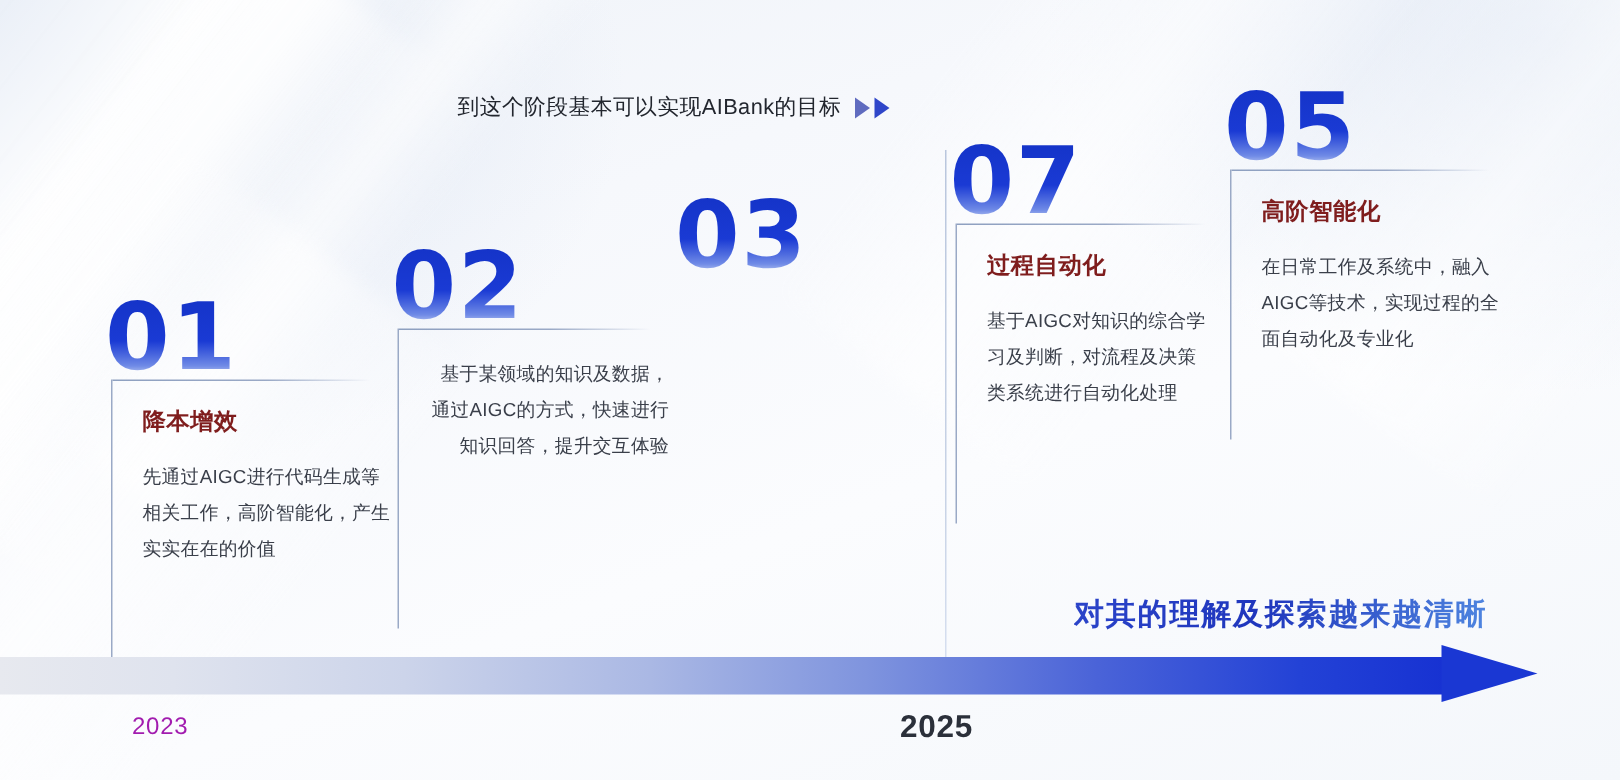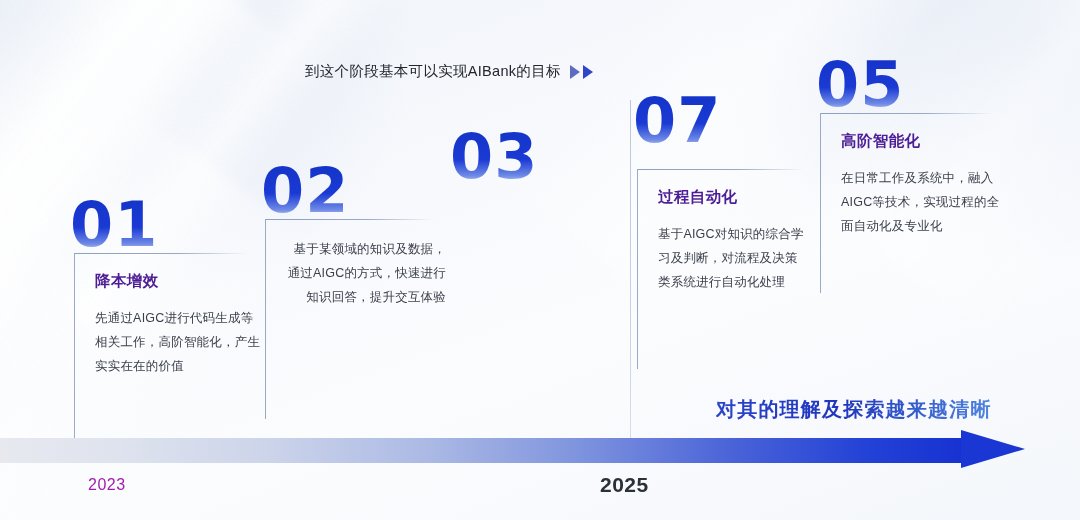--- a/index.html
+++ b/index.html
@@ -74,21 +74,21 @@
   .step .bracket::before {
     content:"";
     position:absolute;
     left:0; top:0;
     height:1.4px;
     background:linear-gradient(90deg,#8ea0c0 0%,#9aa9c6 60%,rgba(154,169,198,0) 100%);
   }
   .step .title {
     font-size:15.5px;
     font-weight:bold;
-    color:#4c1d95;
+    color:#7f1d1d;
     letter-spacing:.4px;
     margin-bottom:14px;
     white-space:nowrap;
   }
   .step .desc {
     font-size:12.5px;
     line-height:1.92;
     color:#3a3f4a;
     letter-spacing:.2px;
   }
@@ -103,21 +103,21 @@
   .step2 .bracket { height:200px; }
   .step2 .bracket::before { width:168px; }
   .step2 .desc { width:160px;text-align:right; }
 
   .step3 { left:454px; top:128px; }
   .step3 .bracket { height:196px; }
   .step3 .bracket::before { width:164px; }
   .step3 .desc { width:158px; }
 
   .step4 { left:637px; top:92px; }
-  .step4 .bracket { height:200px;margin-top:20px; }
+  .step4 .bracket { height:200px; }
   .step4 .bracket::before { width:166px; }
   .step4 .desc { width:152px; }
 
   .step5 { left:820px; top:56px; }
   .step5 .bracket { height:180px; border-left-color:#9aa9c6; }
   .step5 .bracket::before { width:172px; }
   .step5 .desc { width:160px; }
 
   
   .annotation {

